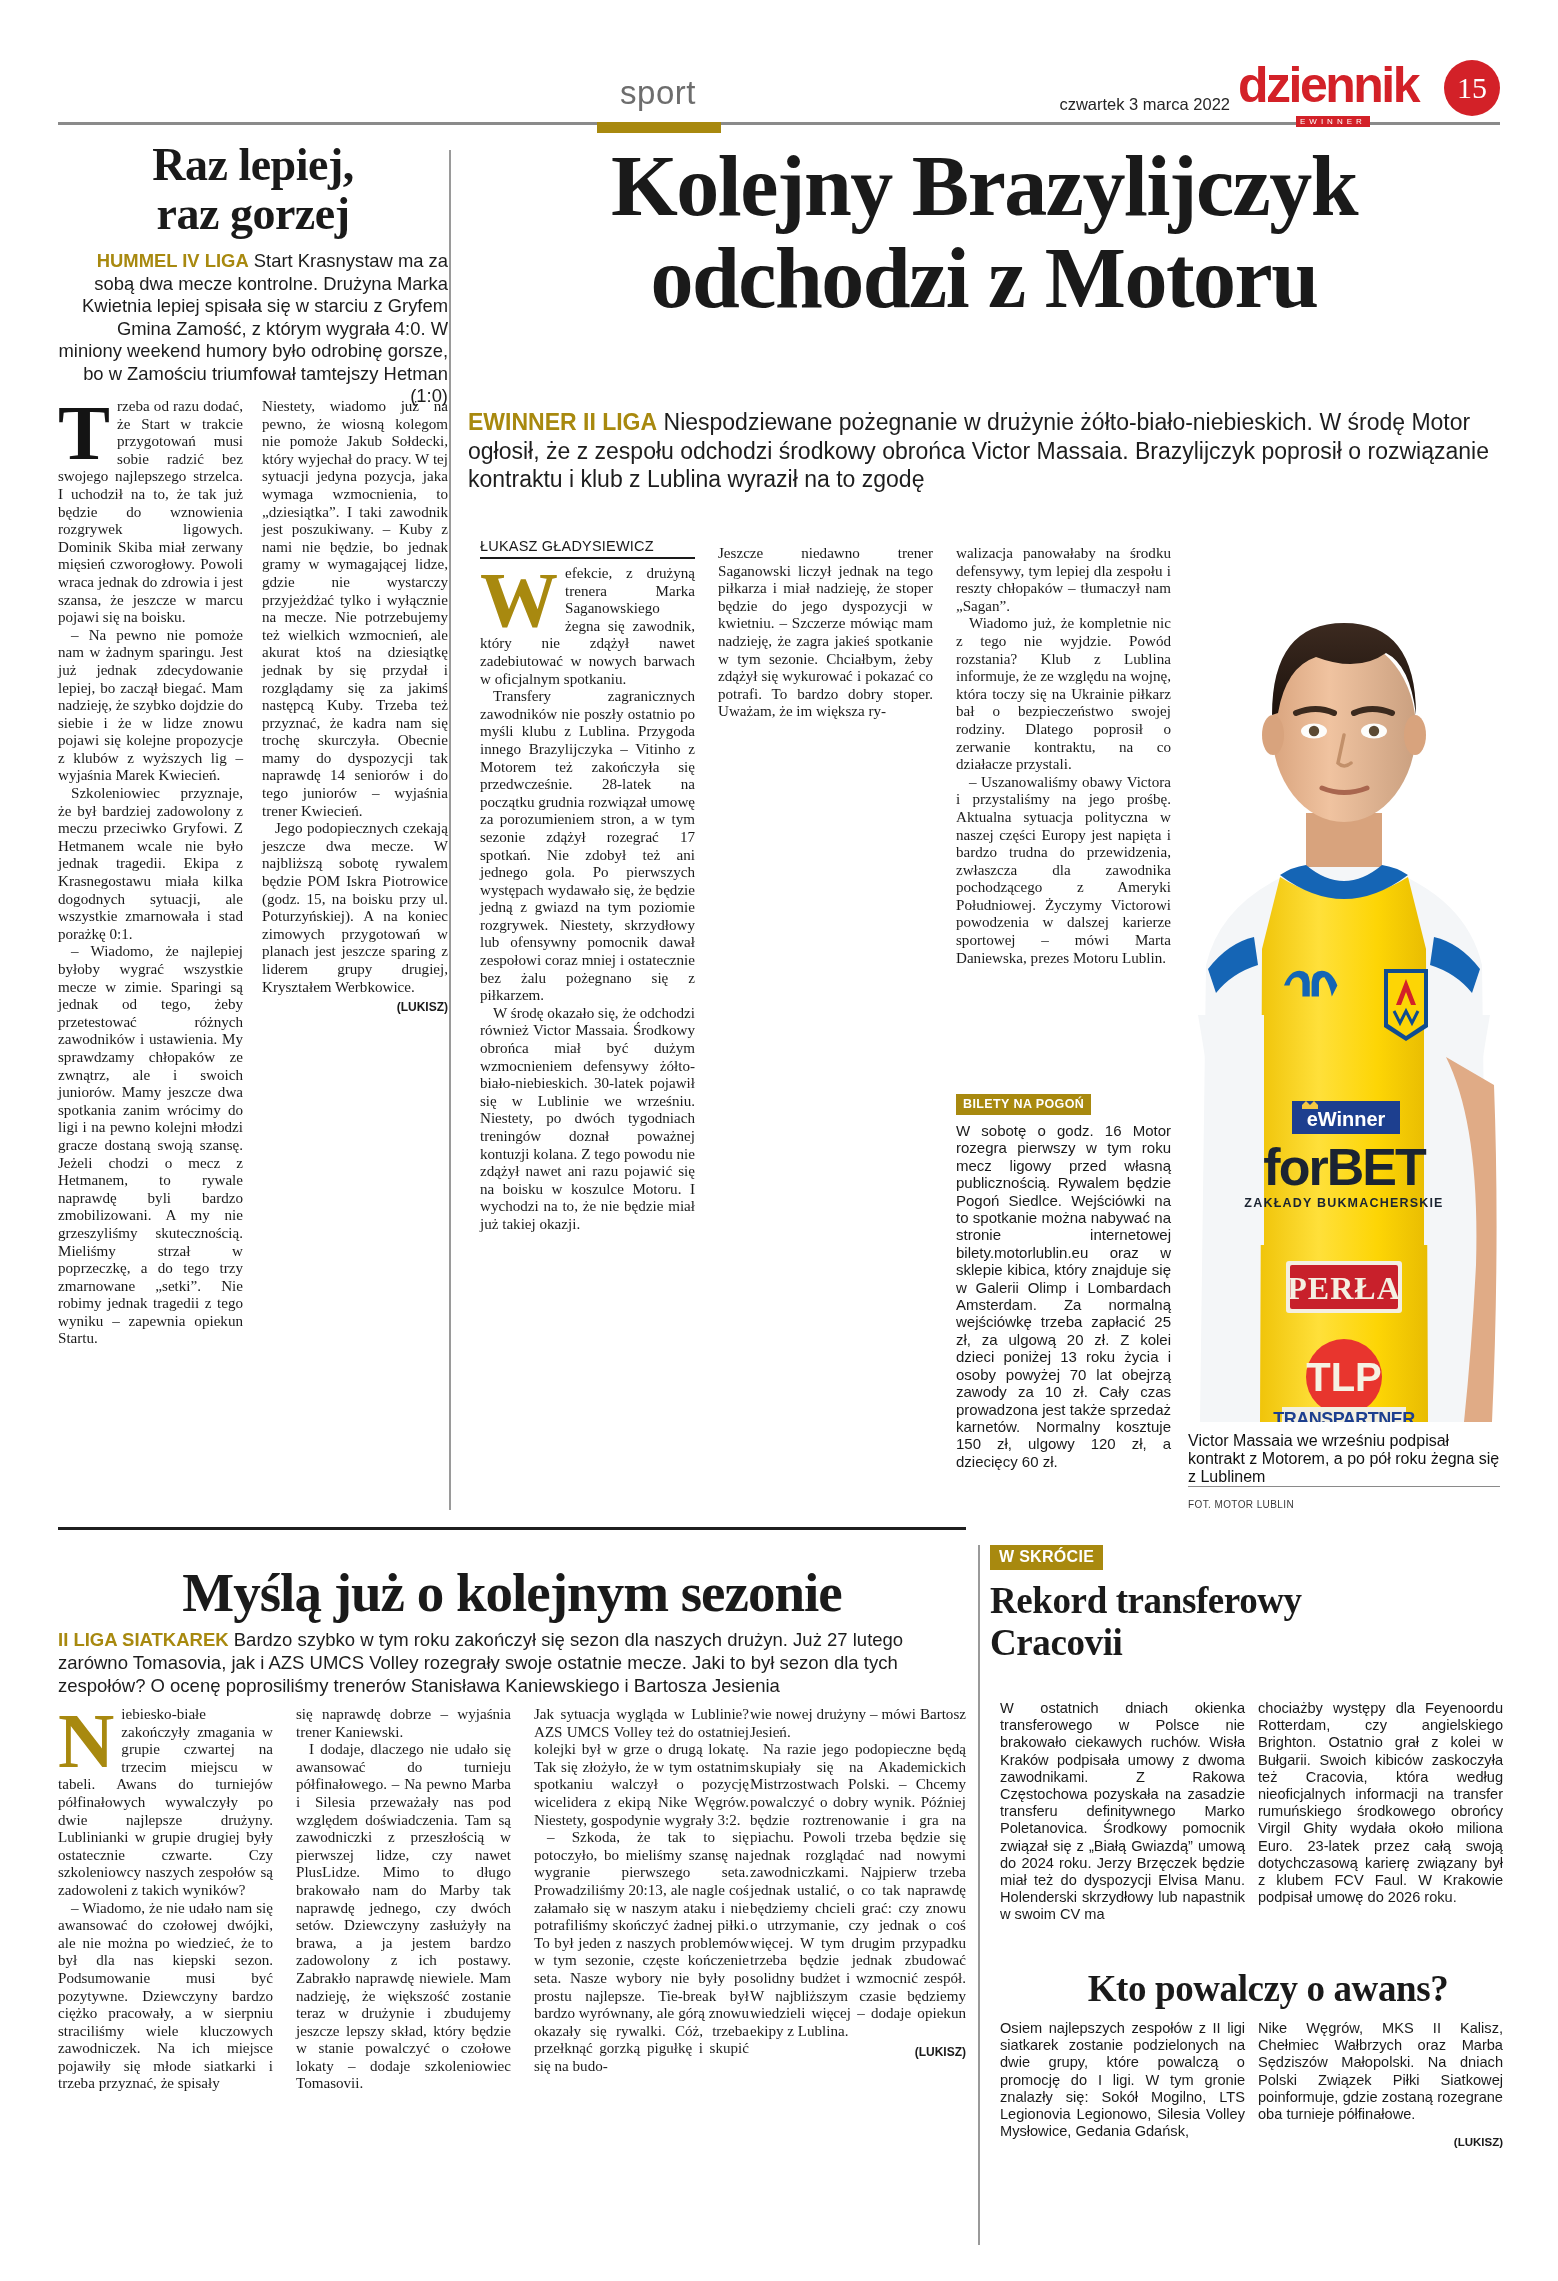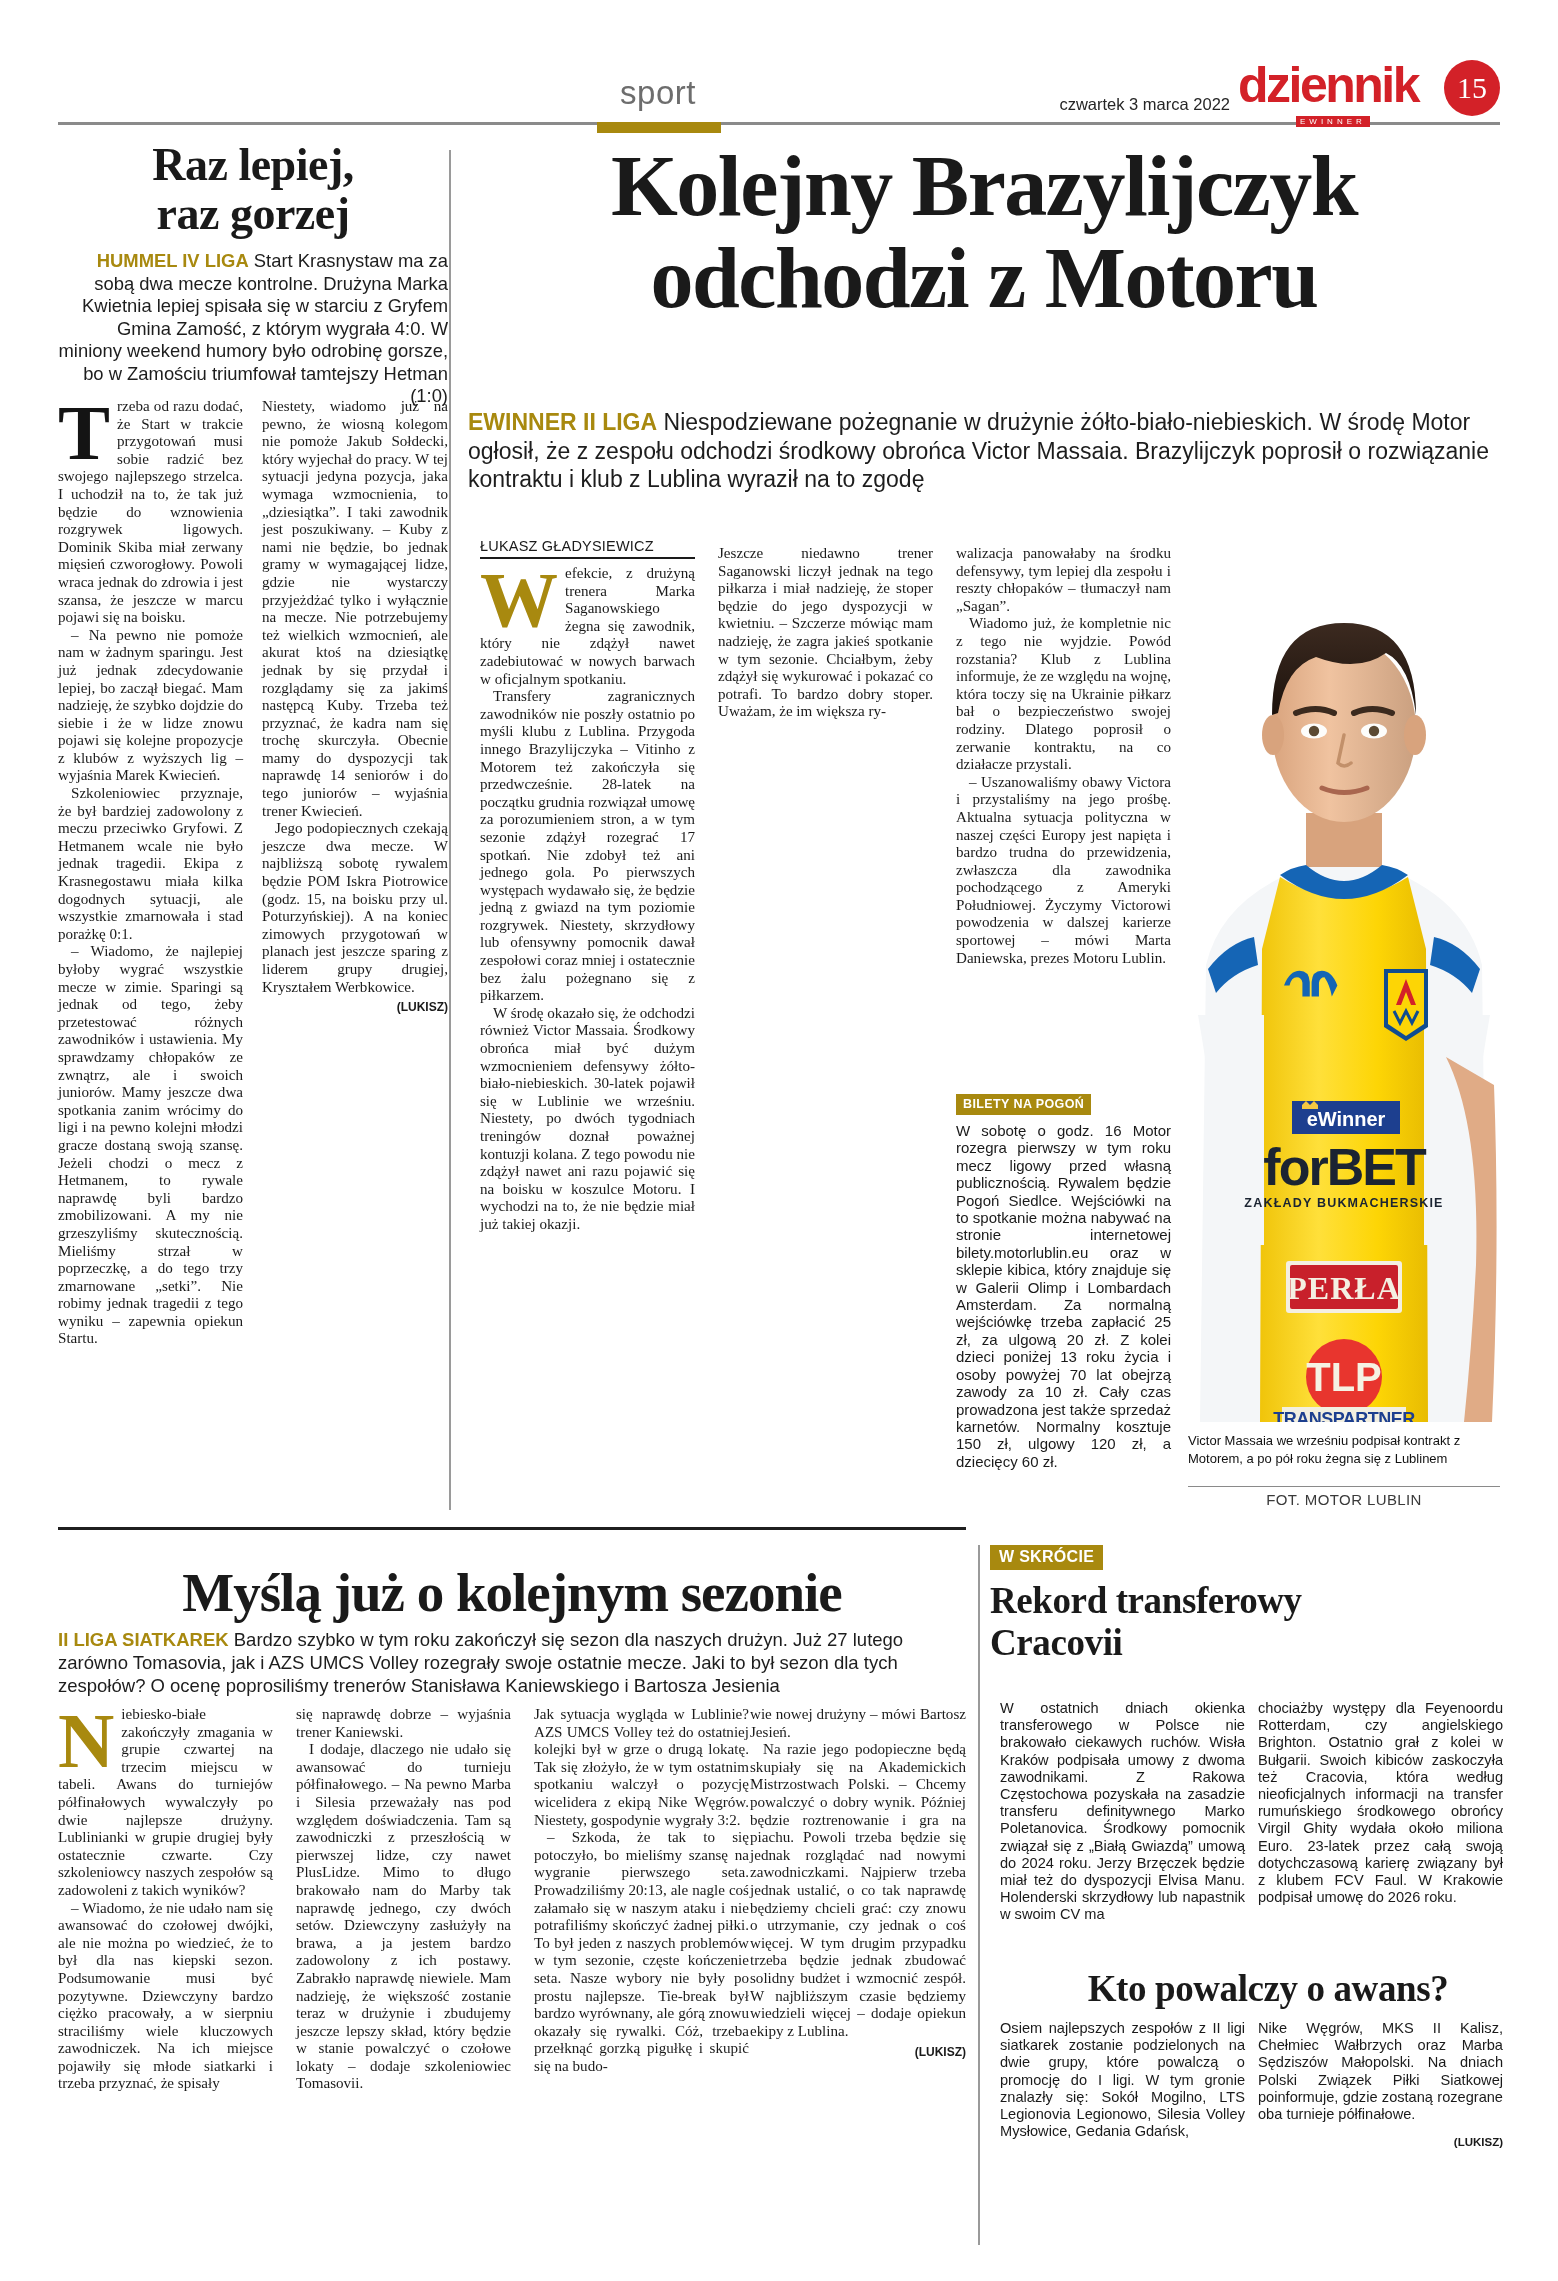--- a/index.html
+++ b/index.html
@@ -85,26 +85,26 @@
   .acol.c1{left:480px;top:565px;}
   .acol.c2{left:718px;top:545px;}
   .acol.c3{left:956px;top:545px;}
 
   
   .photo{
     position:absolute;left:1188px;top:545px;width:312px;height:877px;overflow:hidden;background:#fff;
   }
   .caption{
     position:absolute;left:1188px;top:1432px;width:312px;
-    font-family:"Liberation Sans",sans-serif;font-size:13px;line-height:18px;color:#111;
+    font-family:"Liberation Sans",sans-serif;font-size:16px;line-height:18px;color:#111;
   }
   .credit{
-    position:absolute;left:1188px;top:1486px;width:312px;text-align:center;
-    font-family:"Liberation Sans",sans-serif;font-size:15px;color:#3a3a3a;letter-spacing:.4px;
-    border-top:1.5px solid #8a8a8a;padding-top:4px;
+    position:absolute;left:1188px;top:1486px;width:312px;text-align:left;
+    font-family:"Liberation Sans",sans-serif;font-size:10px;color:#3a3a3a;letter-spacing:.4px;
+    border-top:1.5px solid #8a8a8a;padding-top:12px;
   }
 
   
   .tixbox{position:absolute;left:956px;top:1094px;width:215px;}
   .goldbadge{
     display:inline-block;background:#a8890f;color:#fff;
     font-family:"Liberation Sans",sans-serif;font-weight:bold;font-size:12.5px;
     letter-spacing:.4px;padding:3px 7px 4px 7px;
   }
   .tixbody{

